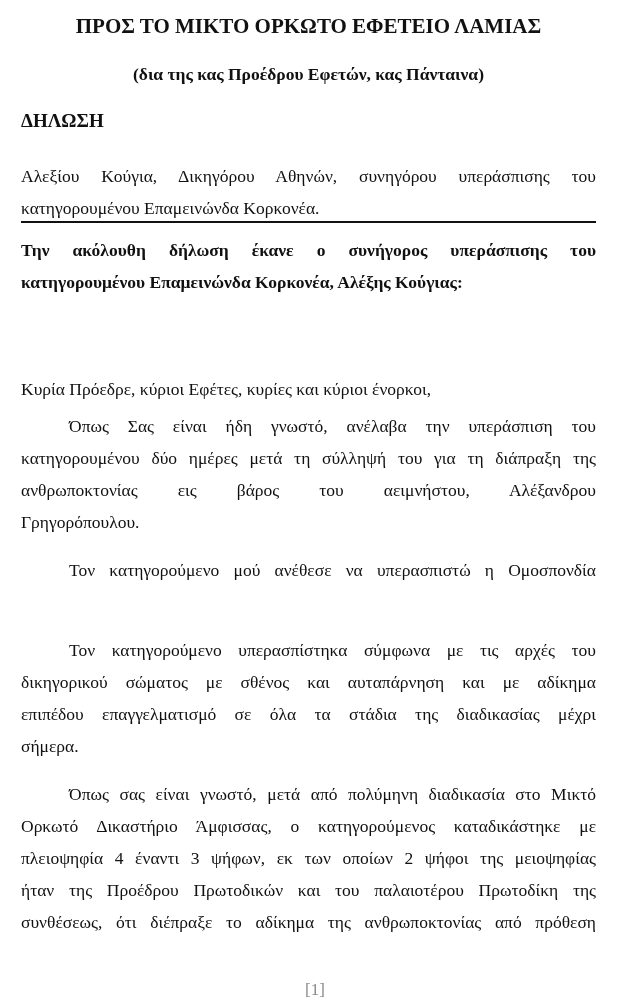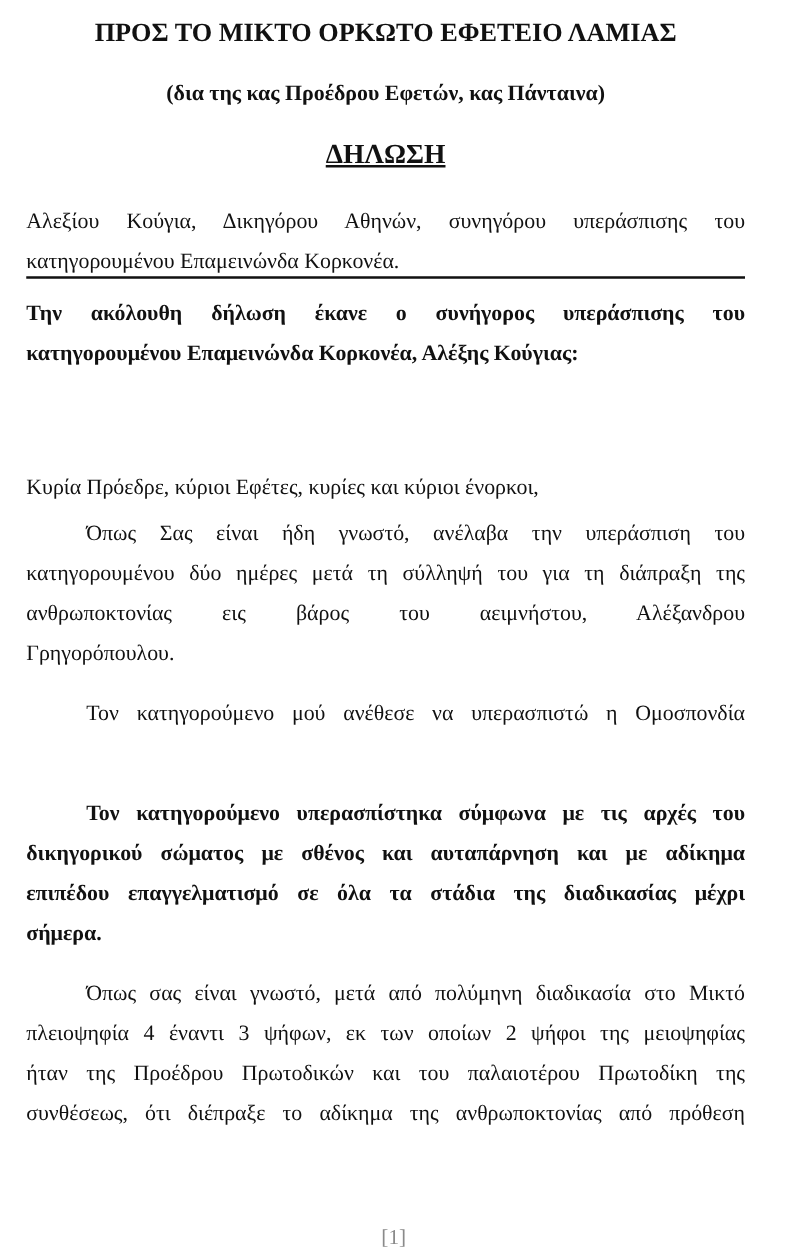--- a/index.html
+++ b/index.html
@@ -1,21 +1,21 @@
 <!DOCTYPE html>
 <html><head>
 <meta charset="utf-8">
 <style>
   html, body { margin: 0; padding: 0; background: #ffffff; }
   body { width: 630px; height: 1005px; position: relative; overflow: hidden;
          font-family: "Liberation Serif", "DejaVu Serif", serif; color: #111111; }
   .page { position: absolute; left: 21px; top: 0; width: 575px; }
   .title { position: absolute; left: 0; width: 575px; top: 14px; font-weight: bold; font-size: 21px; text-align: center; }
   .subtitle { position: absolute; left: 0; width: 575px; top: 64px; font-weight: bold; font-size: 17.5px; text-align: center; }
-  .heading { position: absolute; left: 0; width: 575px; top: 110px; font-weight: bold; font-size: 22px; text-align: center; text-decoration: underline; }
+  .heading { position: absolute; left: 0; width: 575px; top: 110px; font-weight: bold; font-size: 19px; text-align: left; }
   .p { position: absolute; left: 0; width: 575px; font-size: 17.5px; line-height: 32px; text-align: justify; text-align-last: left; }
   .p.bold { font-weight: bold; }
   .indent { text-indent: 48px; }
   .rule { position: absolute; left: 0; width: 575px; top: 221px; height: 2px; background: #111111; }
   .pagenum { position: absolute; left: 0; width: 630px; top: 980px; text-align: center; font-size: 17px; color: #8a8a8a; }
   .line { display: block; }
   .justify-line { display: block; text-align: justify; text-align-last: justify; }
 </style>
 </head>
 <body>
@@ -45,28 +45,29 @@
     <span class="justify-line indent">Όπως Σας είναι ήδη γνωστό, ανέλαβα την υπεράσπιση του</span>
     <span class="justify-line">κατηγορουμένου δύο ημέρες μετά τη σύλληψή του για τη διάπραξη της</span>
     <span class="justify-line">ανθρωποκτονίας εις βάρος του αειμνήστου, Αλέξανδρου</span>
     <span class="line">Γρηγορόπουλου.</span>
   </div>
 
   <div class="p" style="top:554px;">
     <span class="justify-line indent">Τον κατηγορούμενο μού ανέθεσε να υπερασπιστώ η Ομοσπονδία</span>
   </div>
 
-  <div class="p" style="top:634px;font-weight:bold;">
+  <div class="p" style="top:634px;">
     <span class="justify-line indent">Τον κατηγορούμενο υπερασπίστηκα σύμφωνα με τις αρχές του</span>
     <span class="justify-line">δικηγορικού σώματος με σθένος και αυταπάρνηση και με αδίκημα</span>
     <span class="justify-line">επιπέδου επαγγελματισμό σε όλα τα στάδια της διαδικασίας μέχρι</span>
     <span class="line">σήμερα.</span>
   </div>
 
   <div class="p" style="top:778px;">
     <span class="justify-line indent">Όπως σας είναι γνωστό, μετά από πολύμηνη διαδικασία στο Μικτό</span>
+    <span class="justify-line">Ορκωτό Δικαστήριο Άμφισσας, ο κατηγορούμενος καταδικάστηκε με</span>
     <span class="justify-line">πλειοψηφία 4 έναντι 3 ψήφων, εκ των οποίων 2 ψήφοι της μειοψηφίας</span>
     <span class="justify-line">ήταν της Προέδρου Πρωτοδικών και του παλαιοτέρου Πρωτοδίκη της</span>
     <span class="justify-line">συνθέσεως, ότι διέπραξε το αδίκημα της ανθρωποκτονίας από πρόθεση</span>
   </div>
 </div>
 
 <div class="pagenum">[1]</div>
 
 </body></html>

